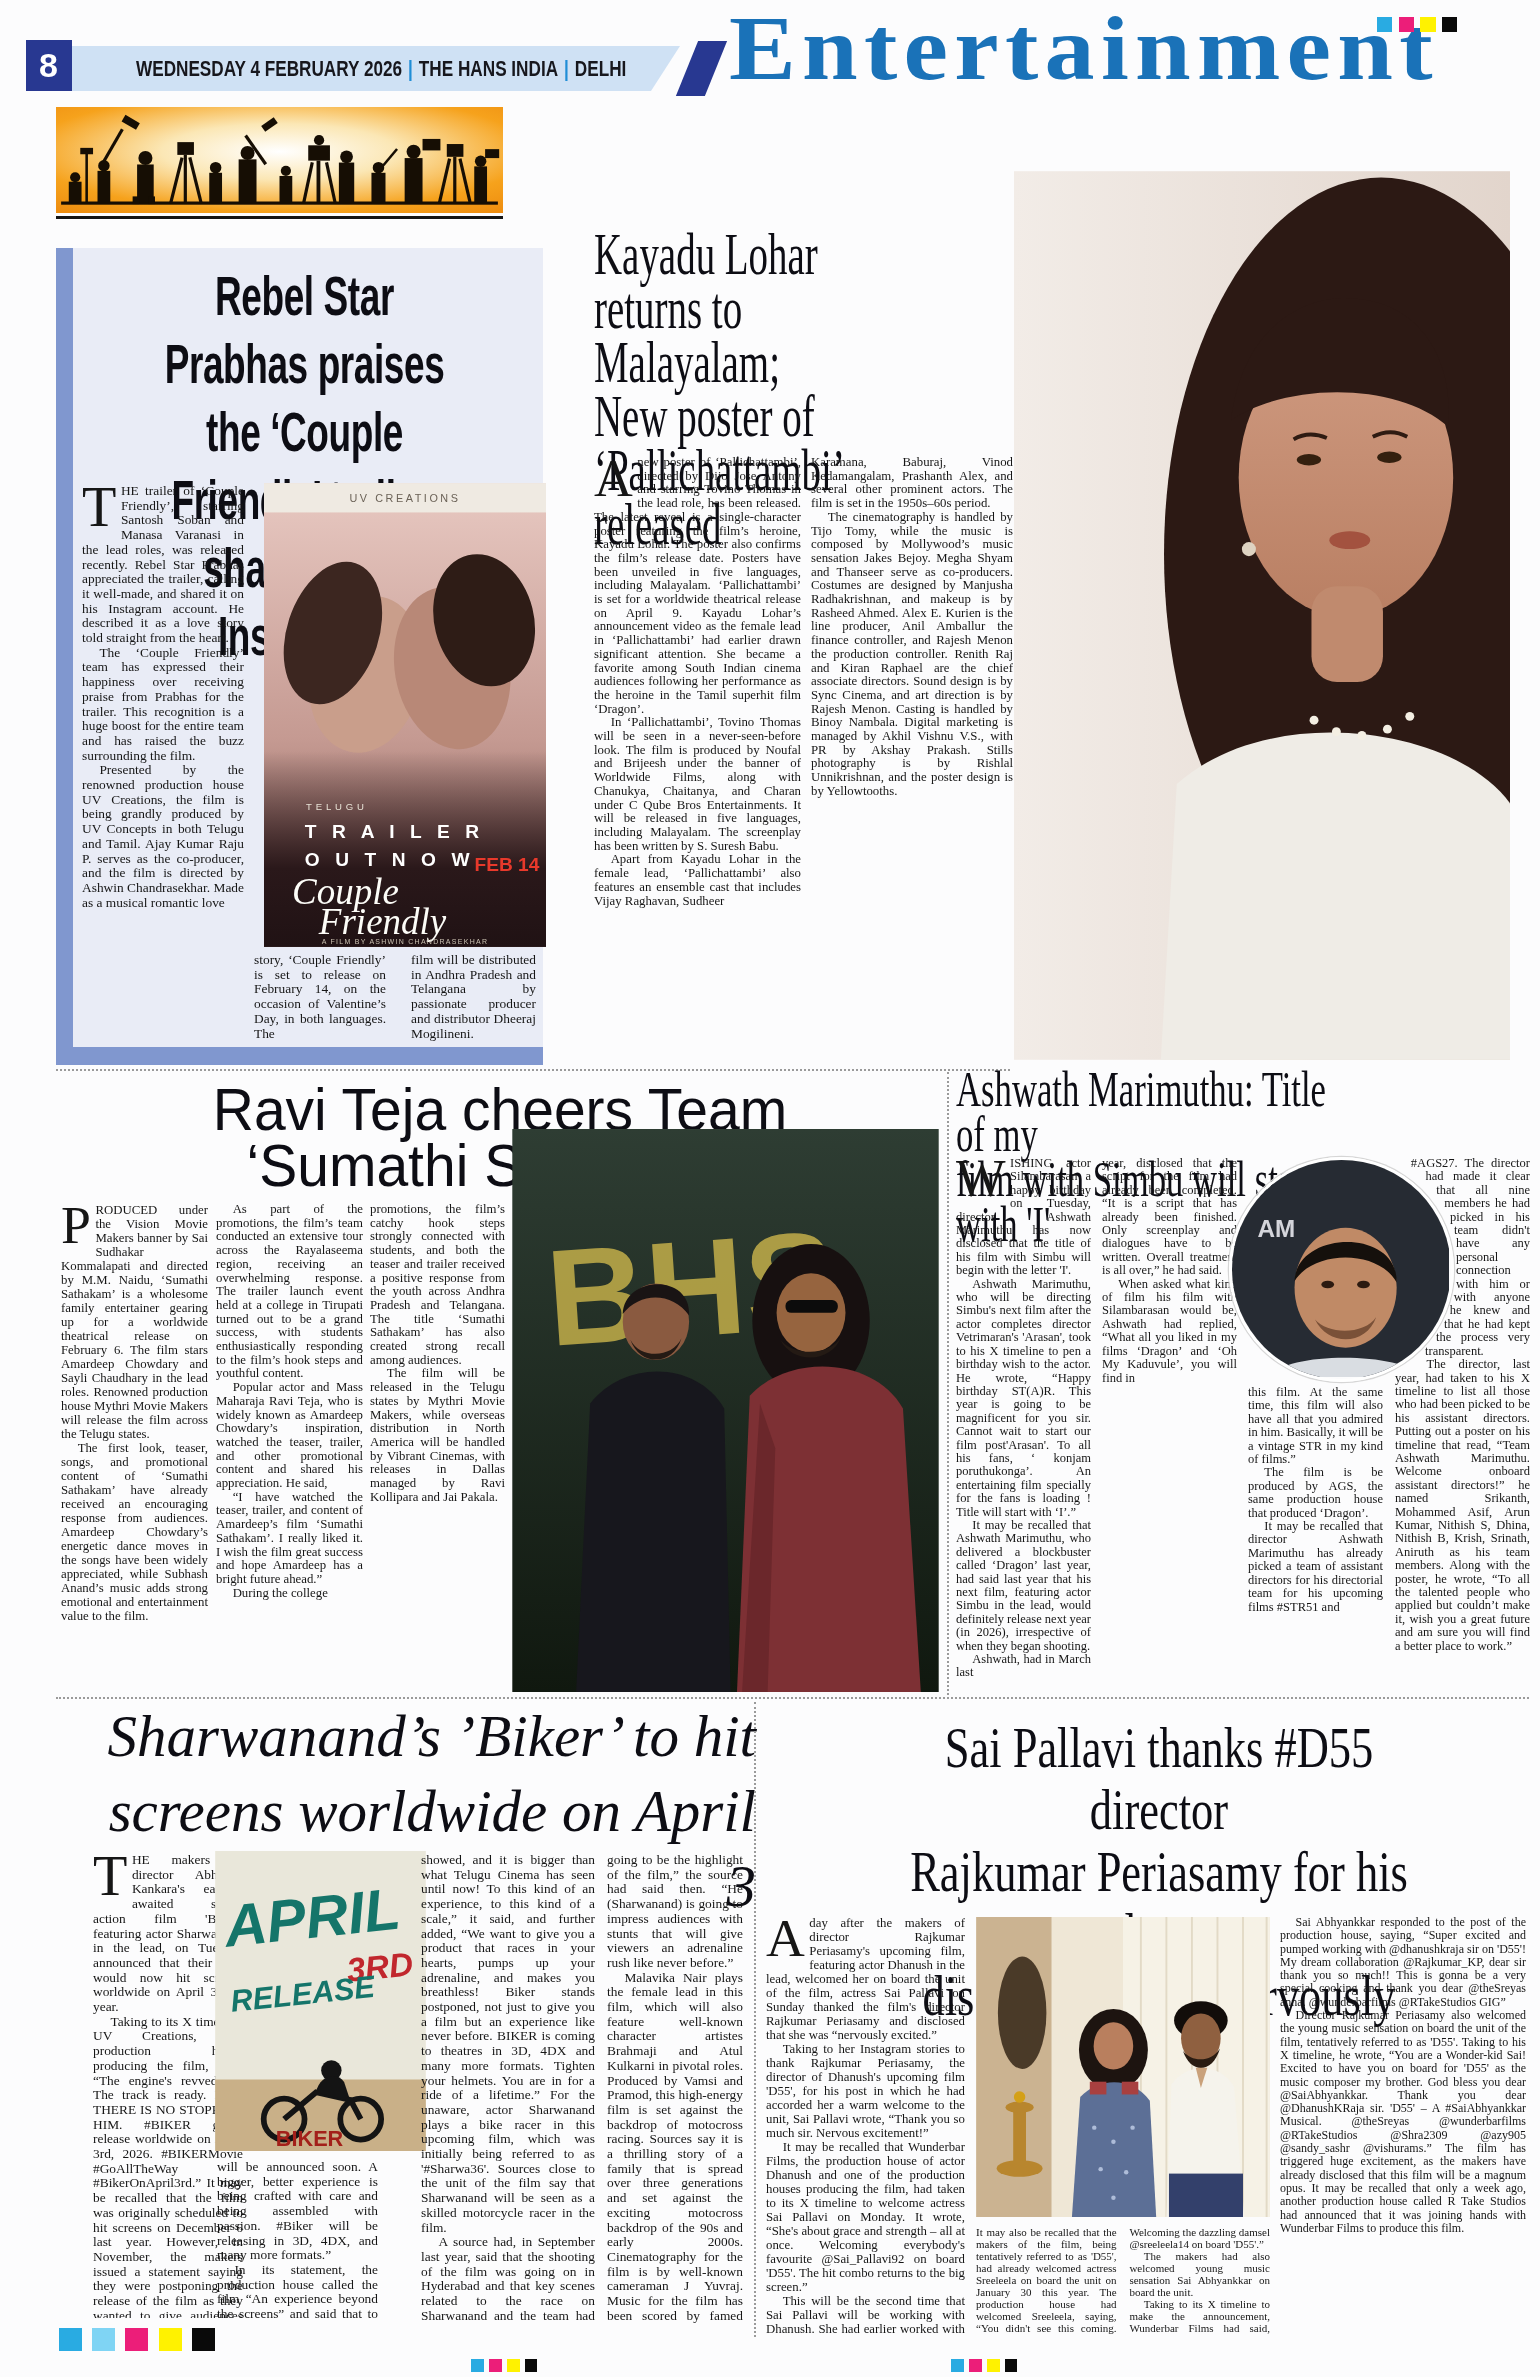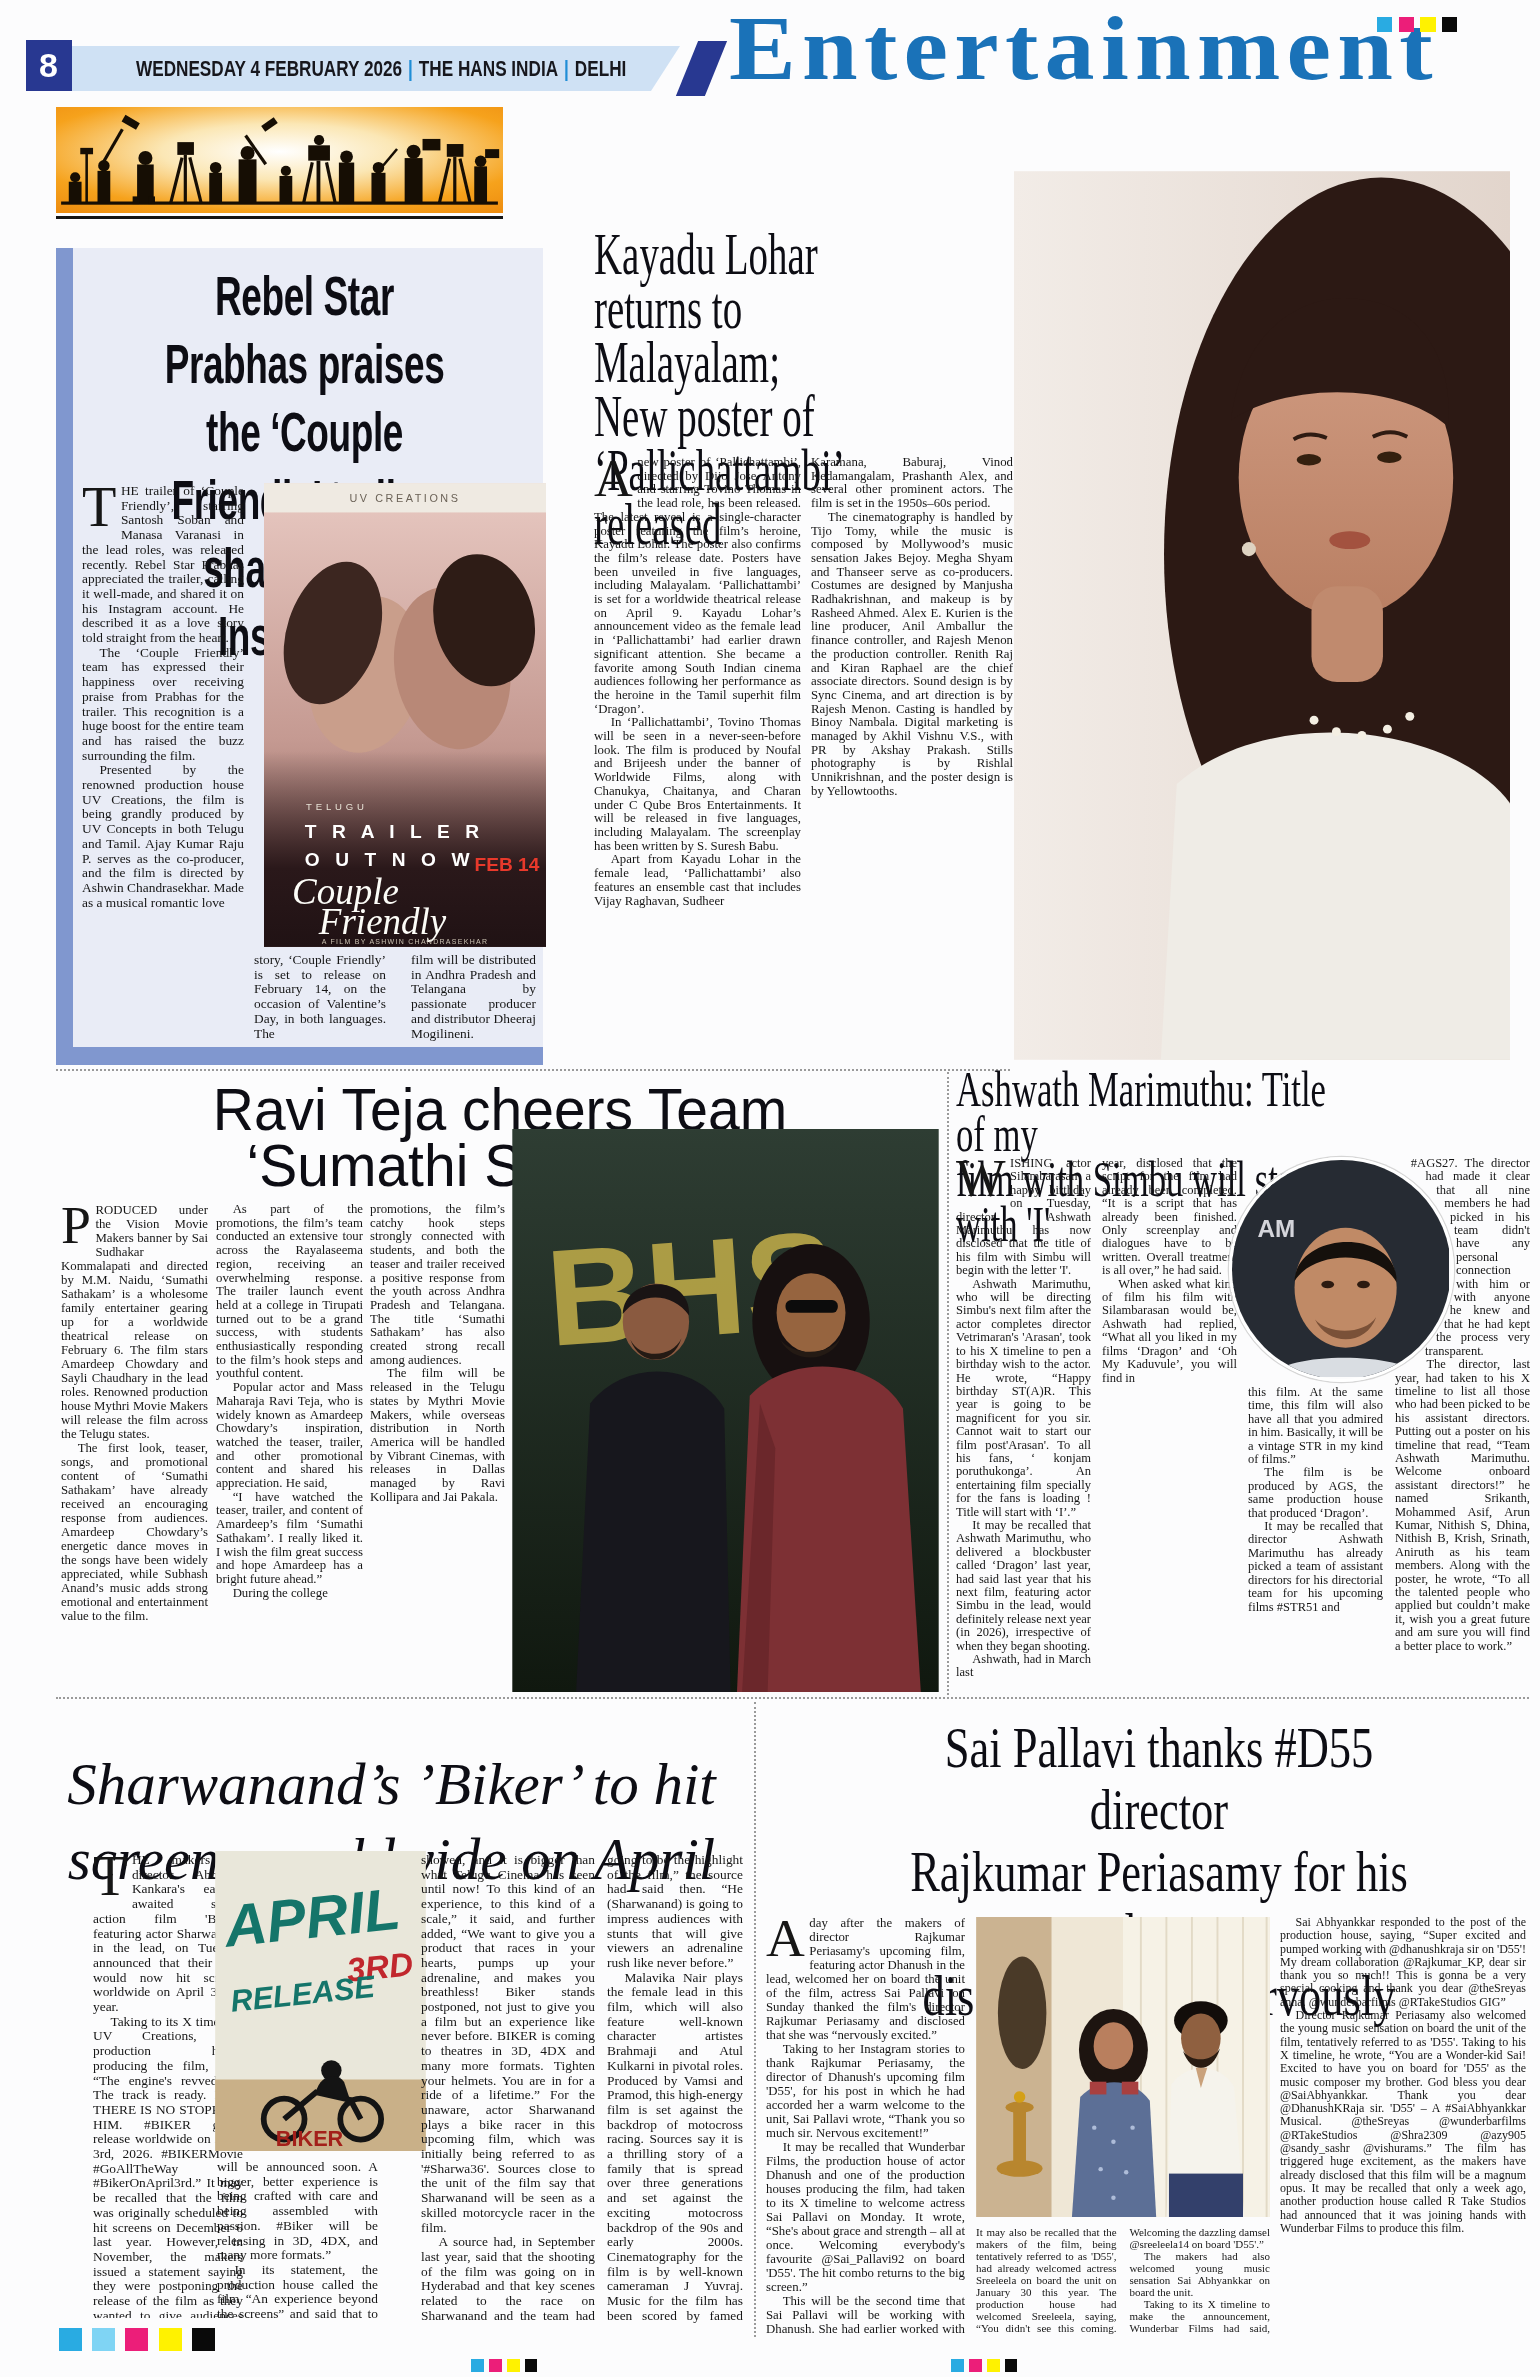--- a/index.html
+++ b/index.html
@@ -65,21 +65,21 @@
   .a4hl{left:956px;top:1059px;width:581px;font:400 51px/45px "Liberation Serif",serif;margin-top:8px;}
   .a4hl span{transform:scaleX(.68);transform-origin:left center;}
   .a4c{top:1157px;height:535px;font-size:12.5px;line-height:13.4px;}
   .a4c1{left:956px;width:135px;} .a4c2{left:1102px;width:135px;}
   .a4c3{left:1248px;width:135px;} .a4c4{left:1395px;width:135px;}
   .sp3{height:229px;}
   .sp4{float:left;width:61px;height:224px;shape-outside:circle(118px at -56px 107px);}
   .photoA{left:1229px;top:1157px;width:225px;height:225px;border-radius:50%;overflow:hidden;
           border:3.8px solid #fff;box-shadow:0 0 0 1.3px #d6d6d6;box-sizing:border-box;}
   
-  .a5hl{left:50px;top:1699px;width:683px;text-align:center;font:italic 400 59px/75px "Liberation Serif",serif;margin-top:48px;}
+  .a5hl{left:73px;top:1699px;width:683px;text-align:right;font:italic 400 59px/75px "Liberation Serif",serif;}
   .a5c{font-size:13.4px;line-height:14.7px;}
   .a5c1{left:49px;top:1853px;width:150px;height:465px;margin-left:44px;}
   .a5c2{left:217px;top:2160px;width:161px;height:160px;}
   .a5c3{left:421px;top:1853px;width:174px;height:473px;}
   .a5c4{left:607px;top:1853px;width:136px;height:473px;}
   .poster5{left:215px;top:1851px;width:211px;height:300px;}
   
   .a6hl{left:792px;top:1717px;width:734px;text-align:center;font:400 57px/62px "Liberation Serif",serif;}
   .a6hl span{transform:scaleX(.78);transform-origin:center;}
   .a6c1{left:766px;top:1916px;width:199px;height:421px;font-size:12.8px;line-height:14px;}

